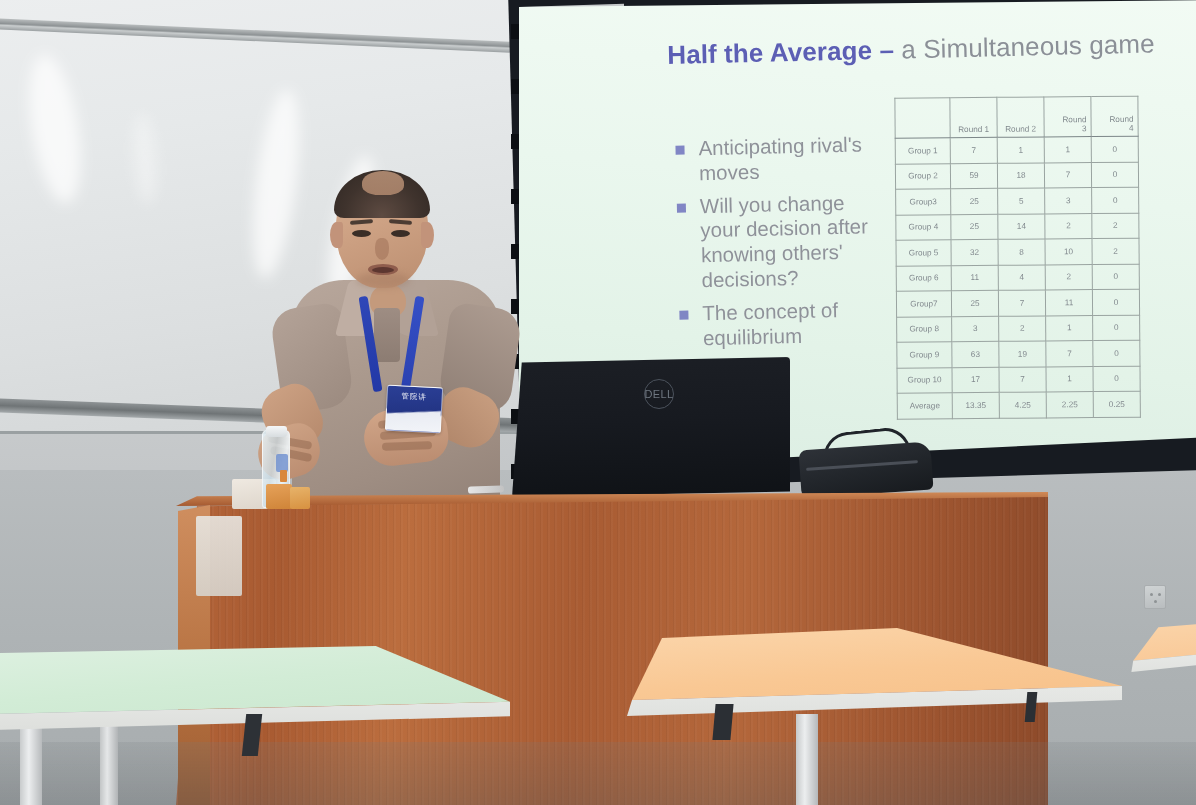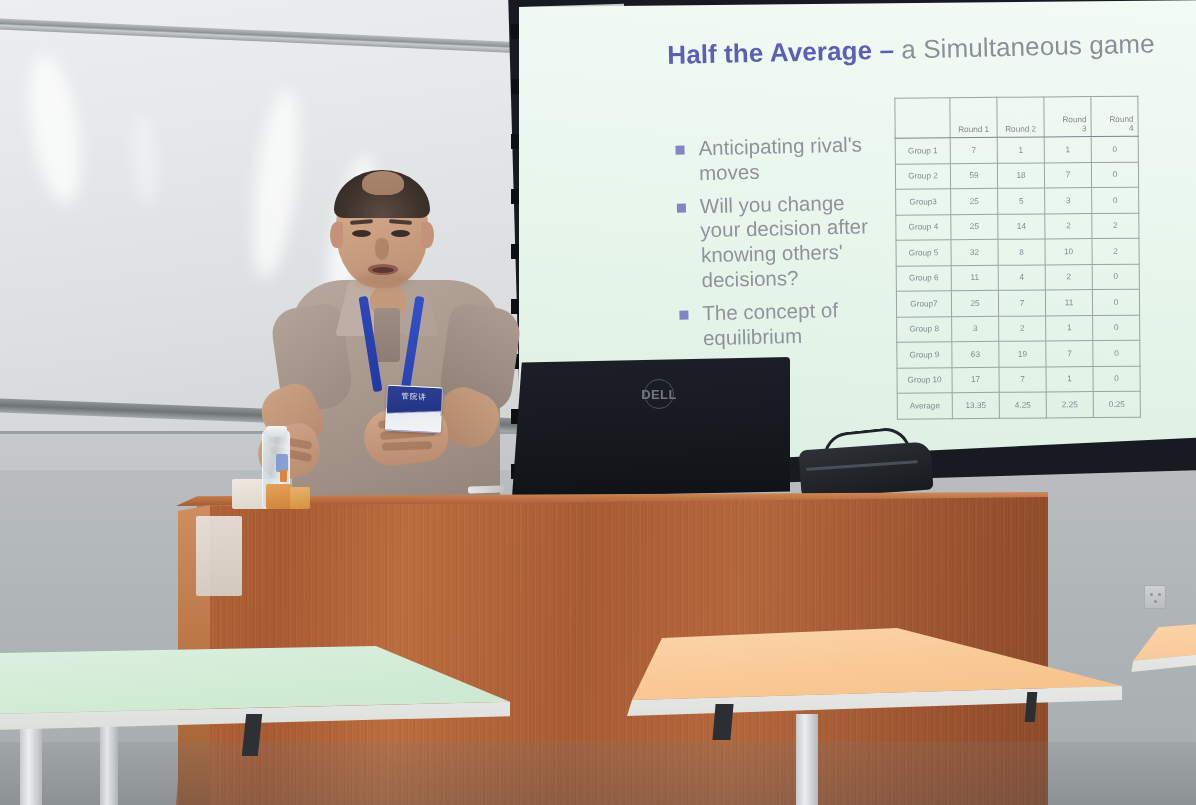--- a/index.html
+++ b/index.html
@@ -303,21 +303,21 @@
     background:linear-gradient(178deg,#1c1f25 0%,#171a20 45%,#0f1216 100%);
     border-radius:4px;
     clip-path:polygon(3.5% 4%, 100% 0%, 100% 96%, 0% 100%);
     box-shadow:0 3px 10px rgba(0,0,0,.35);
   }
   .dell-logo {
     position:absolute; left:644px; top:379px; width:30px; height:30px;
     border:1.6px solid #4b525c; border-radius:50%;
     display:flex; align-items:center; justify-content:center;
   }
-  .dell-txt { font-size:13px; color:#6f7781; letter-spacing:.4px; font-weight:bold; }
+  .dell-txt { font-size:11px; color:#6f7781; letter-spacing:.4px; font-weight:normal; }
 
   
   .bag {
     position:absolute; left:800px; top:446px; width:132px; height:48px;
     background:linear-gradient(170deg,#2e3238 0%,#22262b 50%,#171a1e 100%);
     border-radius:8px 16px 6px 8px;
     transform:rotate(-4deg);
   }
   .bag-handle {
     position:absolute; left:822px; top:430px; width:88px; height:26px;

